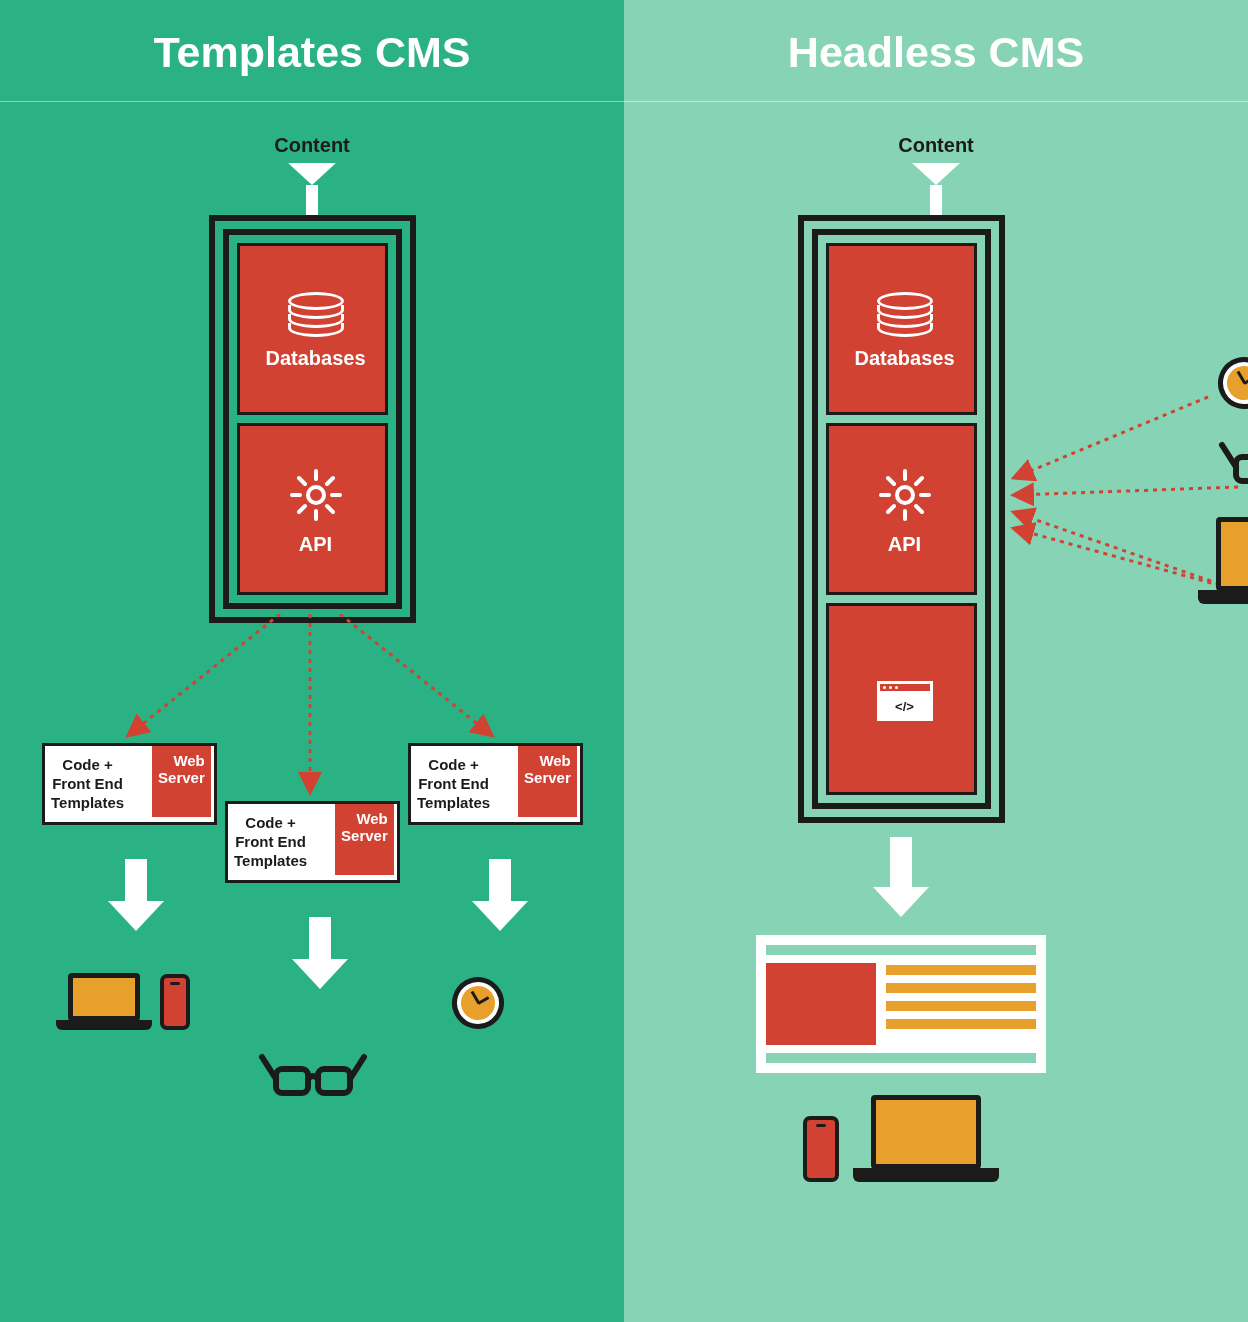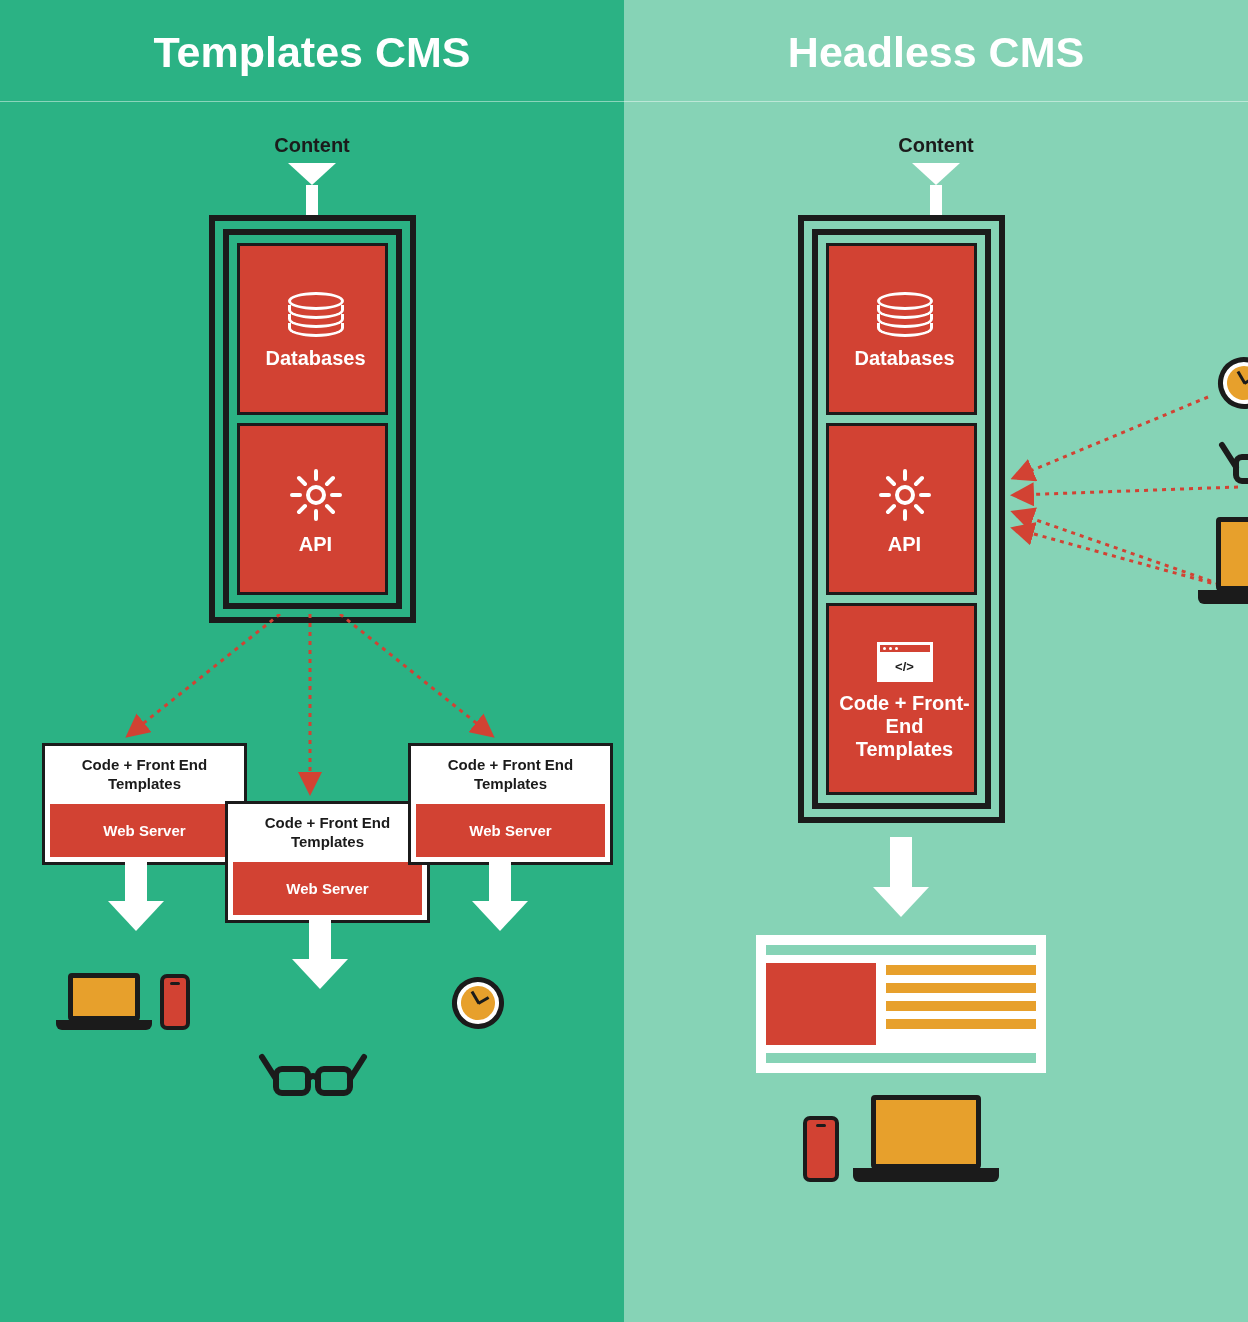--- a/index.html
+++ b/index.html
@@ -27,23 +27,23 @@
   .gear { width:56px; height:56px; }
   .browser { width:56px; height:40px; border:3px solid #fff; background:#fff; display:flex; flex-direction:column;}
   .browser .bar { height:10px; border-bottom:3px solid #fff; background:#d24233; display:flex; gap:3px; align-items:center; padding-left:3px;}
   .browser .dot { width:3px; height:3px; background:#fff; border-radius:50%;}
   .browser .body { flex:1; display:flex; align-items:center; justify-content:center; font-weight:700; color:#1b1b1b; font-size:13px;}
   
   .bigarrow { display:flex; flex-direction:column; align-items:center;}
   .bigarrow .shaft { width:22px; background:#fff;}
   .bigarrow .head { width:0; height:0; border-left:28px solid transparent; border-right:28px solid transparent; border-top:30px solid #fff;}
   
-  .servercard { background:#fff; border:3px solid #1b1b1b; width:205px; display:flex; flex-direction:column;}
+  .servercard { background:#fff; border:3px solid #1b1b1b; width:175px; display:flex; }
   .servercard .t { color:#1b1b1b; font-weight:700; font-size:15px; text-align:center; padding:10px 6px; line-height:1.25;}
-  .servercard .b { background:#d24233; color:#fff; font-weight:700; font-size:15px; text-align:center; padding:18px; margin:0 5px 5px 5px;}
+  .servercard .b { background:#d24233; color:#fff; font-weight:700; font-size:15px; text-align:right; padding:6px; margin:0 5px 5px 22px;}
   
   .laptop { display:flex; flex-direction:column; align-items:center;}
   .laptop .screen { border:5px solid #1b1b1b; background:#e7a02c; border-radius:4px;}
   .laptop .kb { background:#1b1b1b; border-radius:0 0 6px 6px;}
   .laptop-sm .screen { width:72px; height:48px;}
   .laptop-sm .kb { width:96px; height:10px; margin-top:-1px;}
   .laptop-lg .screen { width:110px; height:74px;}
   .laptop-lg .kb { width:146px; height:14px; margin-top:-1px;}
   .phone { border:4px solid #1b1b1b; border-radius:7px; background:#d24233; display:flex; align-items:flex-start; justify-content:center; padding-top:4px;}
   .phone .spk { width:10px; height:3px; background:#1b1b1b; border-radius:2px;}
@@ -205,21 +205,20 @@
         </div>
         <div class="redcard" style="height:192px;">
           <div class="browser">
             <div class="bar">
                   <div class="dot"></div>
                   <div class="dot"></div>
                   <div class="dot"></div>
                 </div>
             <div class="body">&lt;/&gt;</div>
           </div>
-          <div class="redcard-label">Code + Front-End Templates</div>
         </div>
       </div>
     </div>
 
     <svg class="svg-overlay" width="360" height="300" style="top:160px;left:140px;">
       <defs>
             <marker id="ah2" markerWidth="8" markerHeight="8" refX="6" refY="4" orient="auto">
               <path d="M0,0 L8,4 L0,8 z" fill="#d24233"></path>
             </marker>
           </defs>

